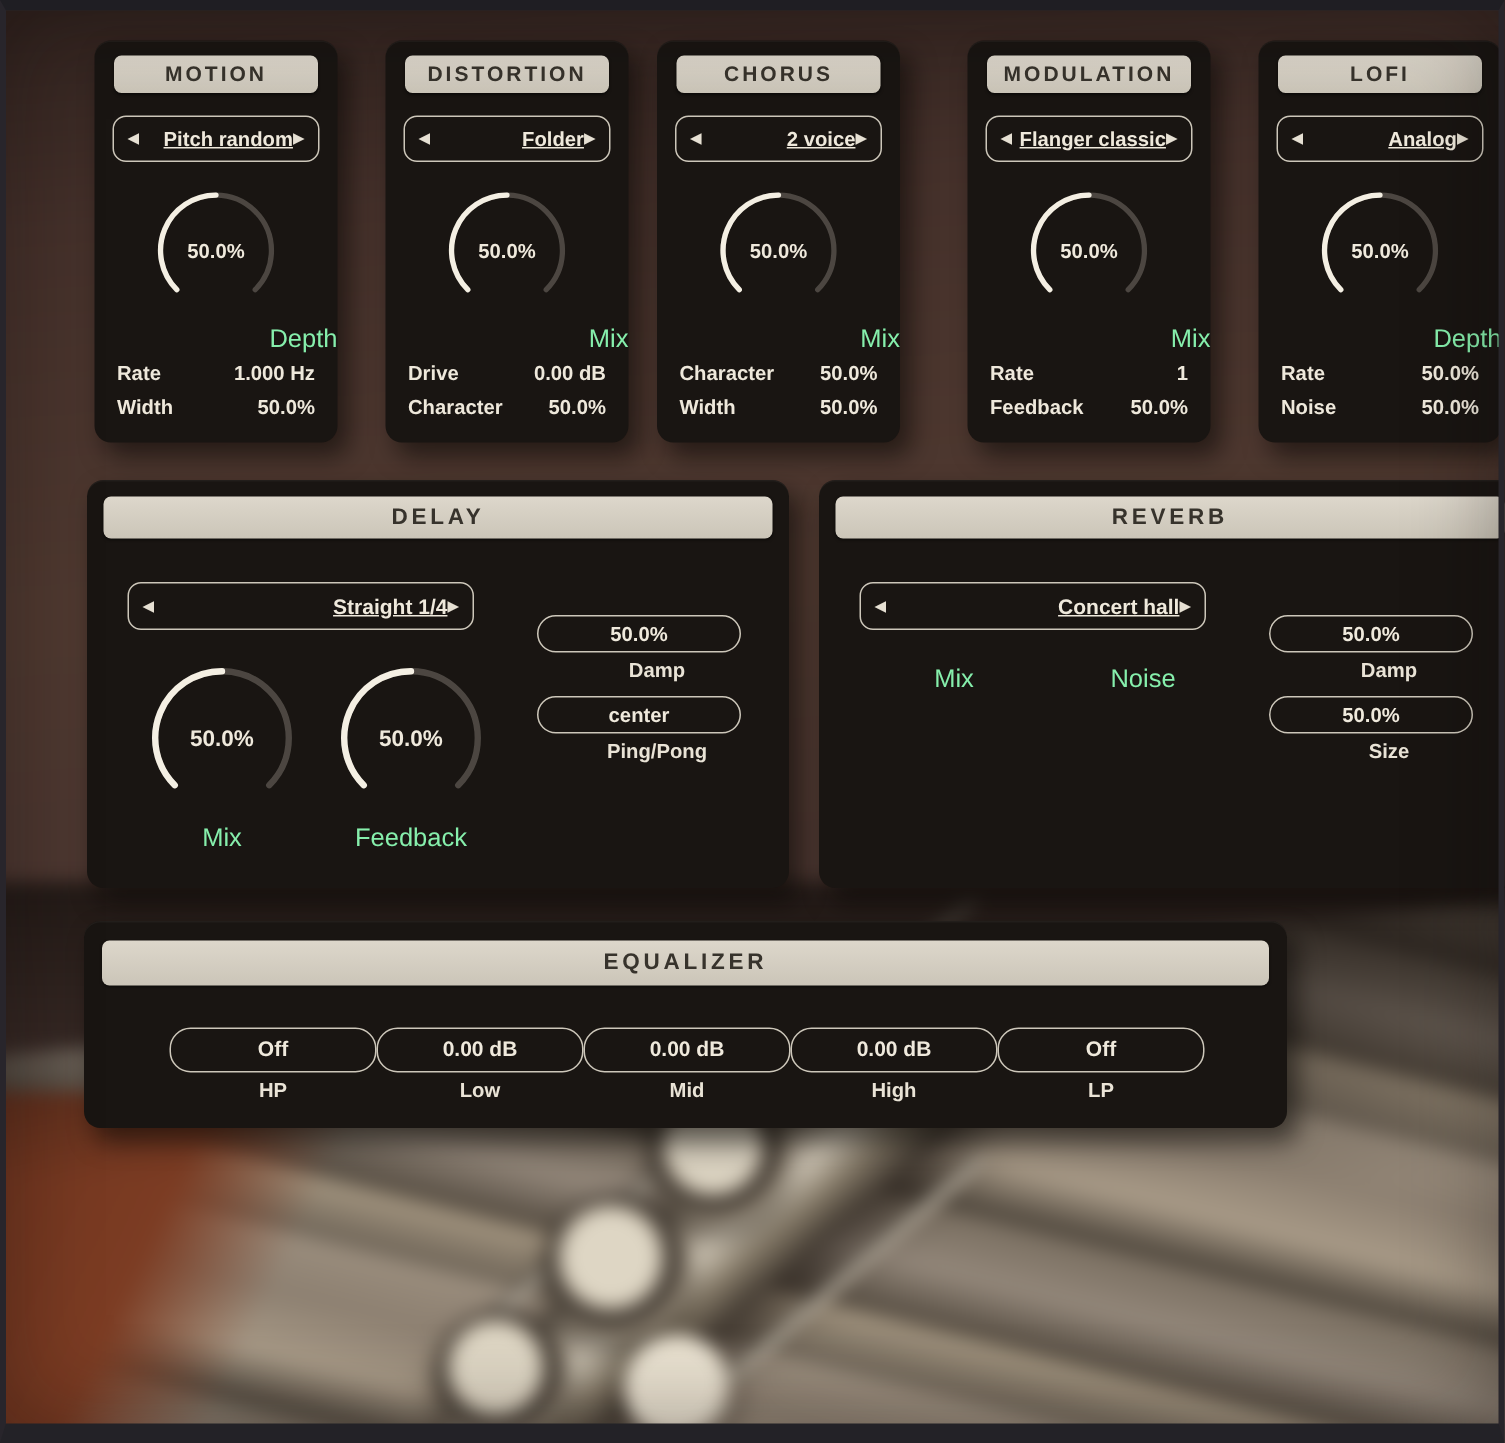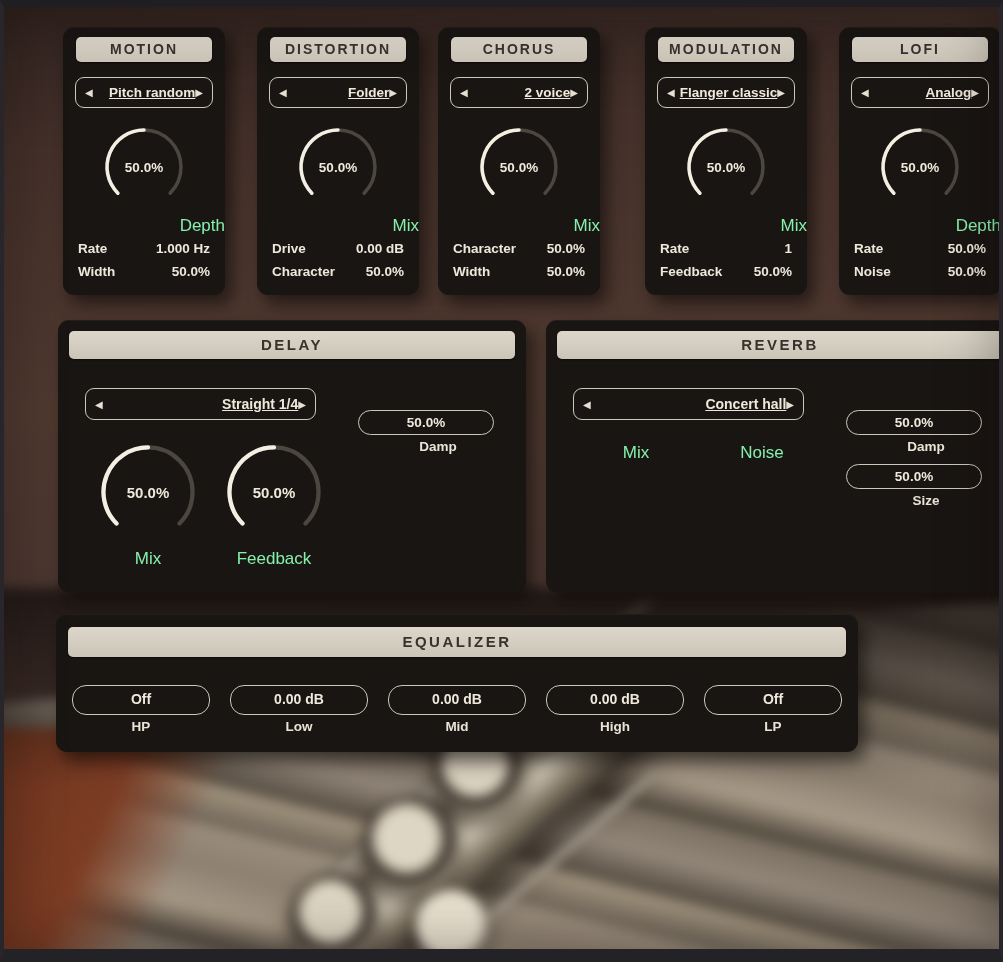--- a/index.html
+++ b/index.html
@@ -95,21 +95,21 @@
   .big .knob { width:106px; height:106px; }
   .big .knob-value { font-size:15px; }
   .big .knob-label { font-size:17px; margin-top:4px; }
   .big-right { width:160px; padding-top:51px; }
   .fgroup { margin-bottom:10px; }
   .fgroup .pill { width:136px; height:25px; line-height:23px; font-size:13.5px; }
 
   
   .eq { width:802px; height:138px; top:614px; left:28px; }
   .eq .hdr { margin:13px 12px 0; height:30px; line-height:30px; font-size:15px; letter-spacing:2.5px; }
-  .eq-row { display:flex; justify-content:space-between; padding:28px 16px 0; }
+  .eq-row { display:flex; justify-content:space-between; padding:28px 57px 0; }
   .eq .pill { width:138px; height:30px; line-height:27px; font-size:14px; border-radius:14px; }
 </style>
 </head>
 <body>
 
 <div class="stage">
 
   <div class="bg">
     <div class="bg-base"></div>
     <div class="bg-wood"></div>
@@ -293,20 +293,24 @@
               </div>
               <div class="knob-label">Feedback</div>
             </div>
           </div>
         </div>
         <div class="big-right">
           <div class="fgroup">
             <div class="pill">50.0%</div>
             <div class="pill-label">Damp</div>
           </div>
+          <div class="fgroup">
+            <div class="pill">center</div>
+            <div class="pill-label">Ping/Pong</div>
+          </div>
         </div>
       </div>
     </section>
 
     <section class="panel big" id="reverb-panel">
       <div class="hdr">REVERB</div>
       <div class="big-body">
         <div class="big-left">
           <div class="dd">
             <span class="arr">◀</span>

